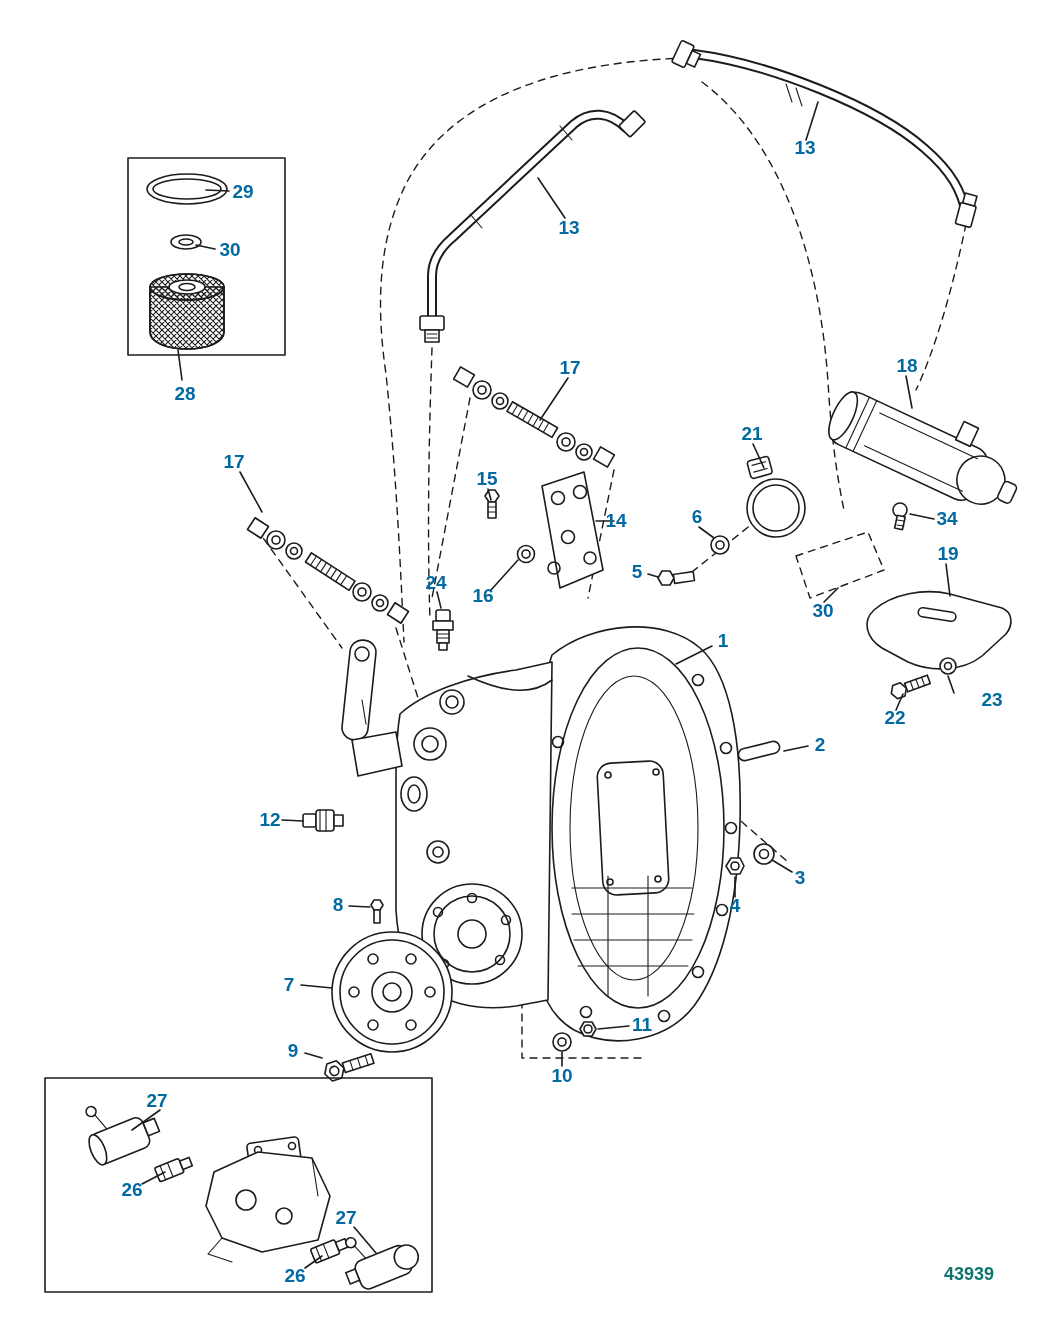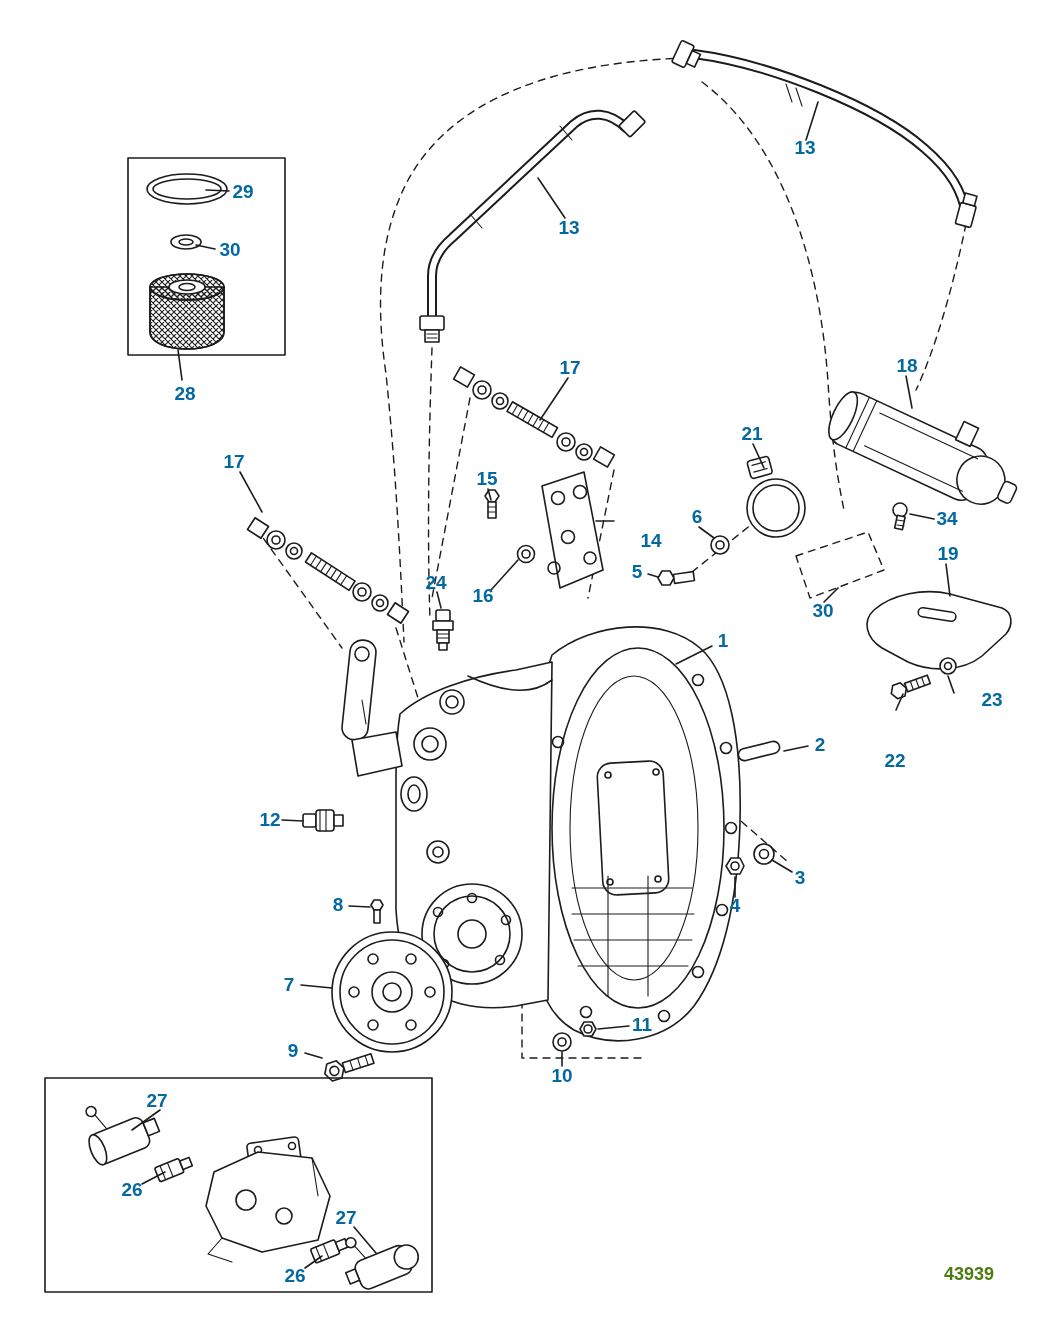--- a/index.html
+++ b/index.html
@@ -10,21 +10,21 @@
   .wf{fill:#fff;}
   .dash{stroke-dasharray:7 6;stroke-width:1.4;}
   .leader{stroke-width:1.3;}
   .thin{stroke-width:1.1;}
   .hose-o{stroke-width:10;stroke:#1c1c1c;}
   .hose-i{stroke-width:6;stroke:#fff;}
   .hatchfill{fill:url(#xh);}
   .callout{position:absolute;transform:translate(-50%,-50%);
            font:bold 19px "Liberation Sans",sans-serif;color:#0369a1;white-space:nowrap;}
   .drawing-number{position:absolute;left:944px;top:1264px;
-           font:bold 18px "Liberation Sans",sans-serif;color:#4d7c0f;text-align:right;}
+           font:bold 18px "Liberation Sans",sans-serif;color:#0f766e;text-align:right;}
 </style>
 </head>
 <body>
 
 <div class="page">
 
 <svg width="1064" height="1344" viewBox="0 0 1064 1344">
   <defs>
     <pattern id="xh" width="6" height="6" patternUnits="userSpaceOnUse">
       <path d="M0,0 l6,6 M6,0 l-6,6" class="thin"></path>
@@ -380,30 +380,30 @@
       <div class="callout" style="left: 243px; top: 192px;">29</div>
       <div class="callout" style="left: 230px; top: 250px;">30</div>
       <div class="callout" style="left: 185px; top: 394px;">28</div>
       <div class="callout" style="left: 805px; top: 148px;">13</div>
       <div class="callout" style="left: 569px; top: 228px;">13</div>
       <div class="callout" style="left: 570px; top: 368px;">17</div>
       <div class="callout" style="left: 907px; top: 366px;">18</div>
       <div class="callout" style="left: 752px; top: 434px;">21</div>
       <div class="callout" style="left: 234px; top: 462px;">17</div>
       <div class="callout" style="left: 487px; top: 479px;">15</div>
-      <div class="callout" style="left: 651px; top: 521px; margin-top: 20px;">14</div>
+      <div class="callout" style="left: 616px; top: 521px;">14</div>
       <div class="callout" style="left: 697px; top: 517px;">6</div>
       <div class="callout" style="left: 947px; top: 519px;">34</div>
       <div class="callout" style="left: 948px; top: 554px;">19</div>
       <div class="callout" style="left: 483px; top: 596px;">16</div>
       <div class="callout" style="left: 637px; top: 572px;">5</div>
       <div class="callout" style="left: 823px; top: 611px;">30</div>
       <div class="callout" style="left: 436px; top: 583px;">24</div>
       <div class="callout" style="left: 723px; top: 641px;">1</div>
-      <div class="callout" style="left: 895px; top: 718px; margin-top: 43px;">22</div>
+      <div class="callout" style="left: 895px; top: 718px;">22</div>
       <div class="callout" style="left: 960px; top: 700px; margin-left: 32px;">23</div>
       <div class="callout" style="left: 820px; top: 745px;">2</div>
       <div class="callout" style="left: 270px; top: 820px;">12</div>
       <div class="callout" style="left: 800px; top: 878px;">3</div>
       <div class="callout" style="left: 735px; top: 906px;">4</div>
       <div class="callout" style="left: 338px; top: 905px;">8</div>
       <div class="callout" style="left: 289px; top: 985px;">7</div>
       <div class="callout" style="left: 642px; top: 1025px;">11</div>
       <div class="callout" style="left: 293px; top: 1051px;">9</div>
       <div class="callout" style="left: 562px; top: 1076px;">10</div>

